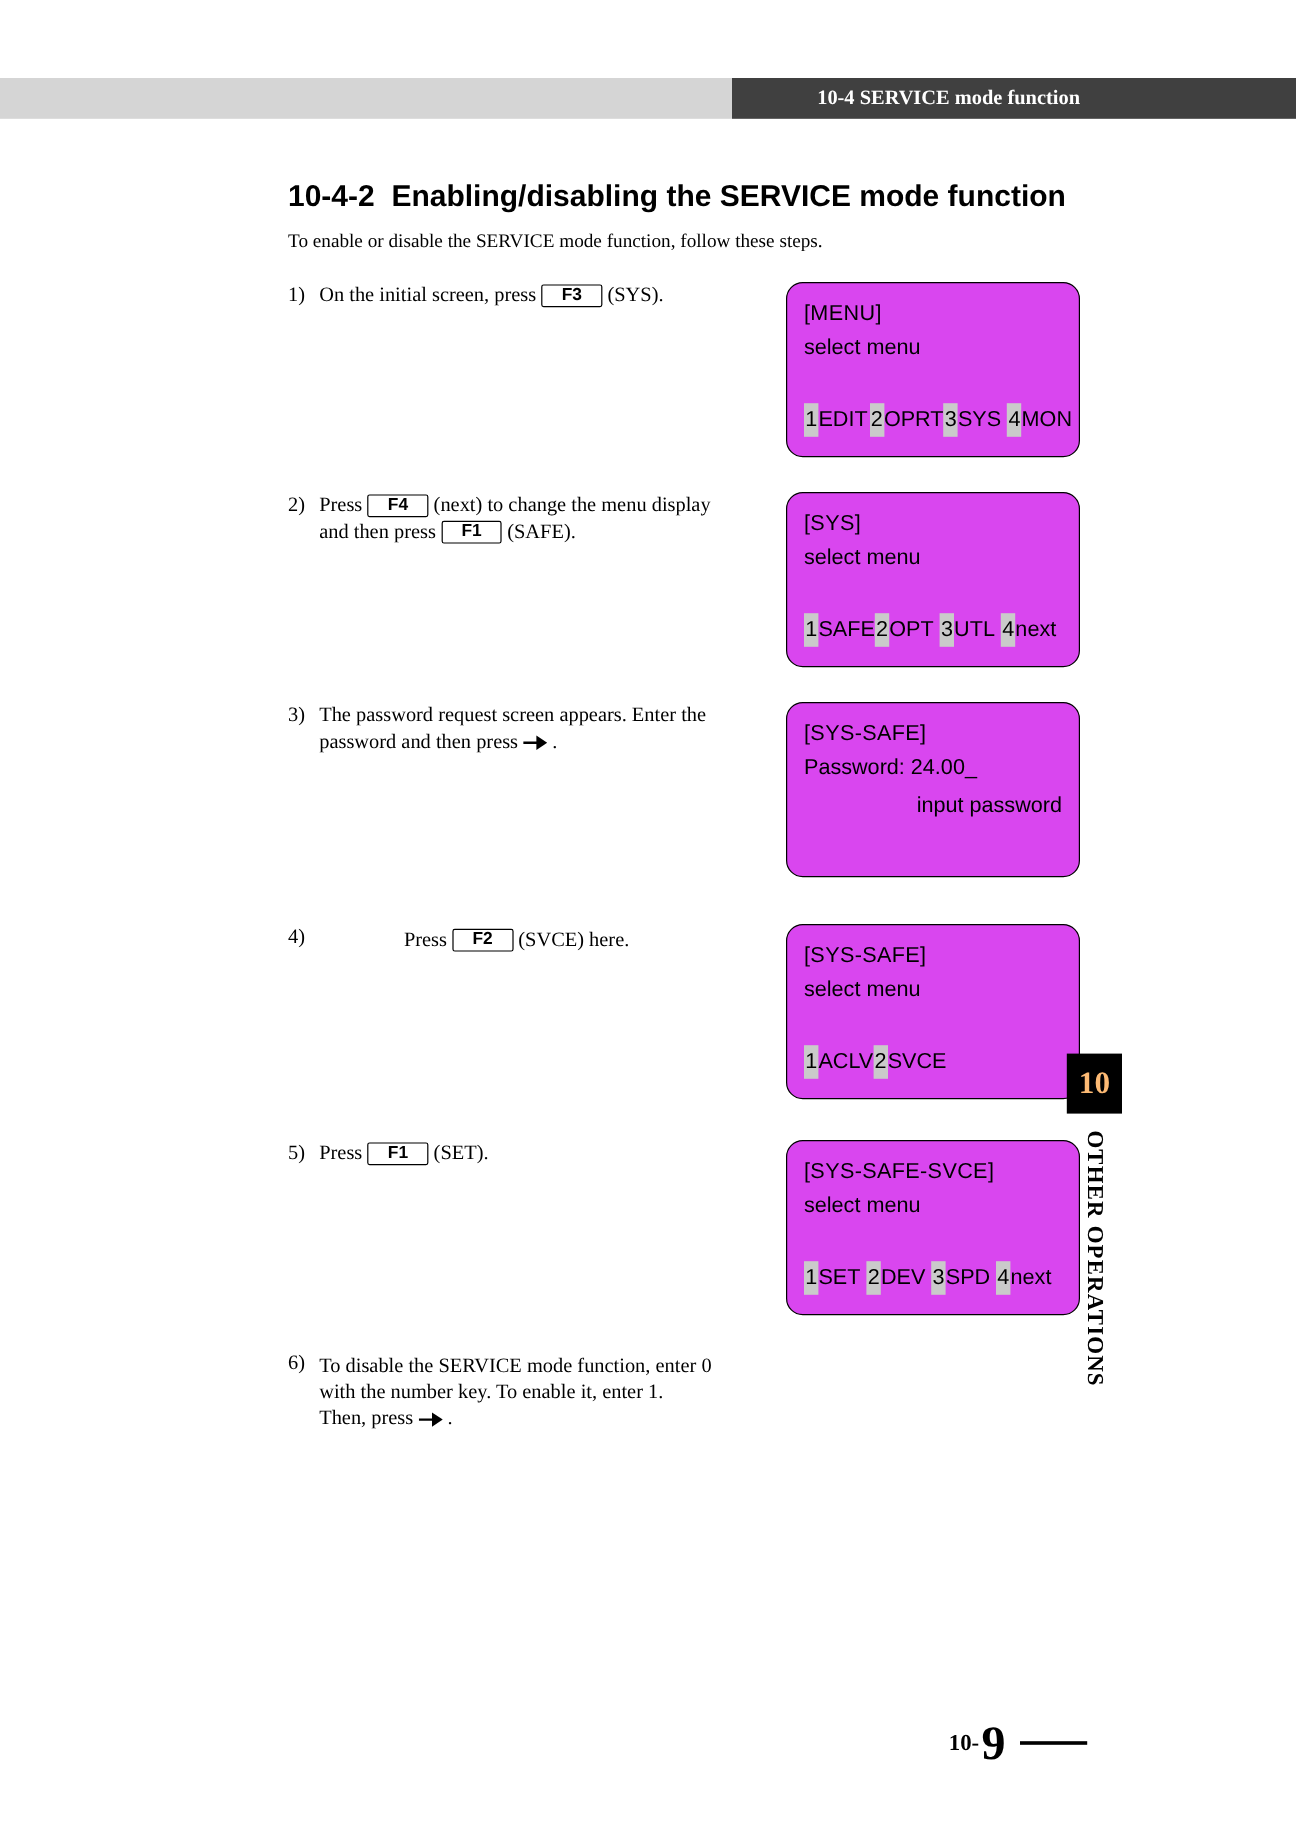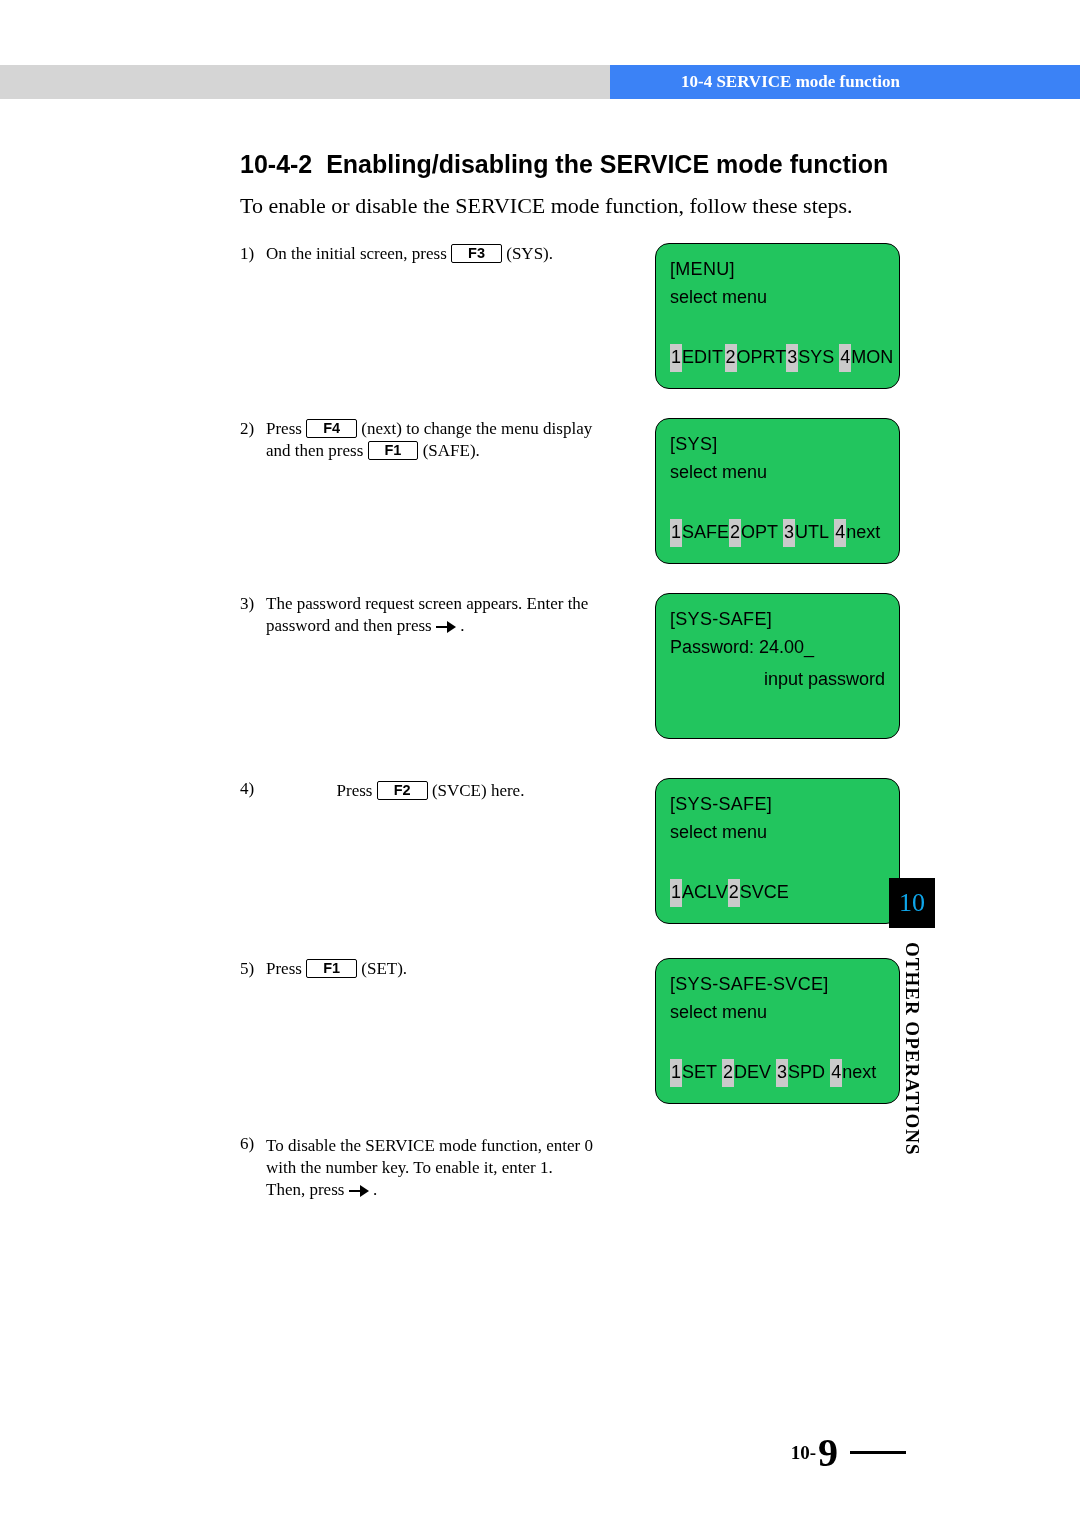--- a/index.html
+++ b/index.html
@@ -19,21 +19,21 @@
     height: 34px;
     display: flex;
   }
   .header-left {
     width: 610px;
     background: #d5d5d5;
     height: 34px;
   }
   .header-right {
     flex: 1;
-    background: #3b82f6;
+    background: #404040;
     color: #fff;
     height: 34px;
     display: flex;
     align-items: center;
     justify-content: flex-end;
     padding-right: 180px;
     font-family: Georgia, serif;
     font-weight: bold;
     font-size: 17px;
   }
@@ -43,21 +43,21 @@
     left: 240px;
     width: 660px;
   }
   .h2title {
     font-family: Liberation Sans, sans-serif;
     font-weight: bold;
     font-size: 25px;
     margin-bottom: 14px;
   }
   .intro {
-    font-size: 22px;
+    font-size: 16px;
     margin-bottom: 24px;
   }
   .step-row {
     display: flex;
     align-items: flex-start;
     margin-bottom: 10px;
     min-height: 145px;
   }
   .step-text {
     width: 355px;
@@ -88,48 +88,48 @@
   .enter-arrow svg { display:block; }
   .screen {
     width: 245px;
     border: 1.5px solid #000;
     border-radius: 14px;
     padding: 12px 14px 16px 14px;
     font-family: Arial, Helvetica, sans-serif;
     font-size: 18px;
     line-height: 1.55;
     margin-left: auto;
-    background: #22c55e;
+    background: #d946ef;
   }
   .screen .title { letter-spacing: 0.3px; }
   .menu-line { white-space: nowrap; margin-top: 32px; }
   .num-bg {
     display: inline-block;
     background: #cacaca;
     padding: 0 1px;
     margin-right: 0;
   }
   .thumb-tab {
     position: absolute;
     right: 145px;
     top: 878px;
     width: 46px;
     display: flex;
     flex-direction: column;
     align-items: center;
   }
   .tab-box {
     background: #000;
-    color: #0ea5e9;
+    color: #fdba74;
     width: 46px;
     height: 50px;
     display: flex;
     align-items: center;
     justify-content: center;
-    font-weight: normal;
+    font-weight: bold;
     font-size: 26px;
     font-family: Georgia, serif;
   }
   .tab-text {
     writing-mode: vertical-rl;
     font-family: Georgia, serif;
     font-weight: bold;
     font-size: 19px;
     margin-top: 14px;
     letter-spacing: 1px;

